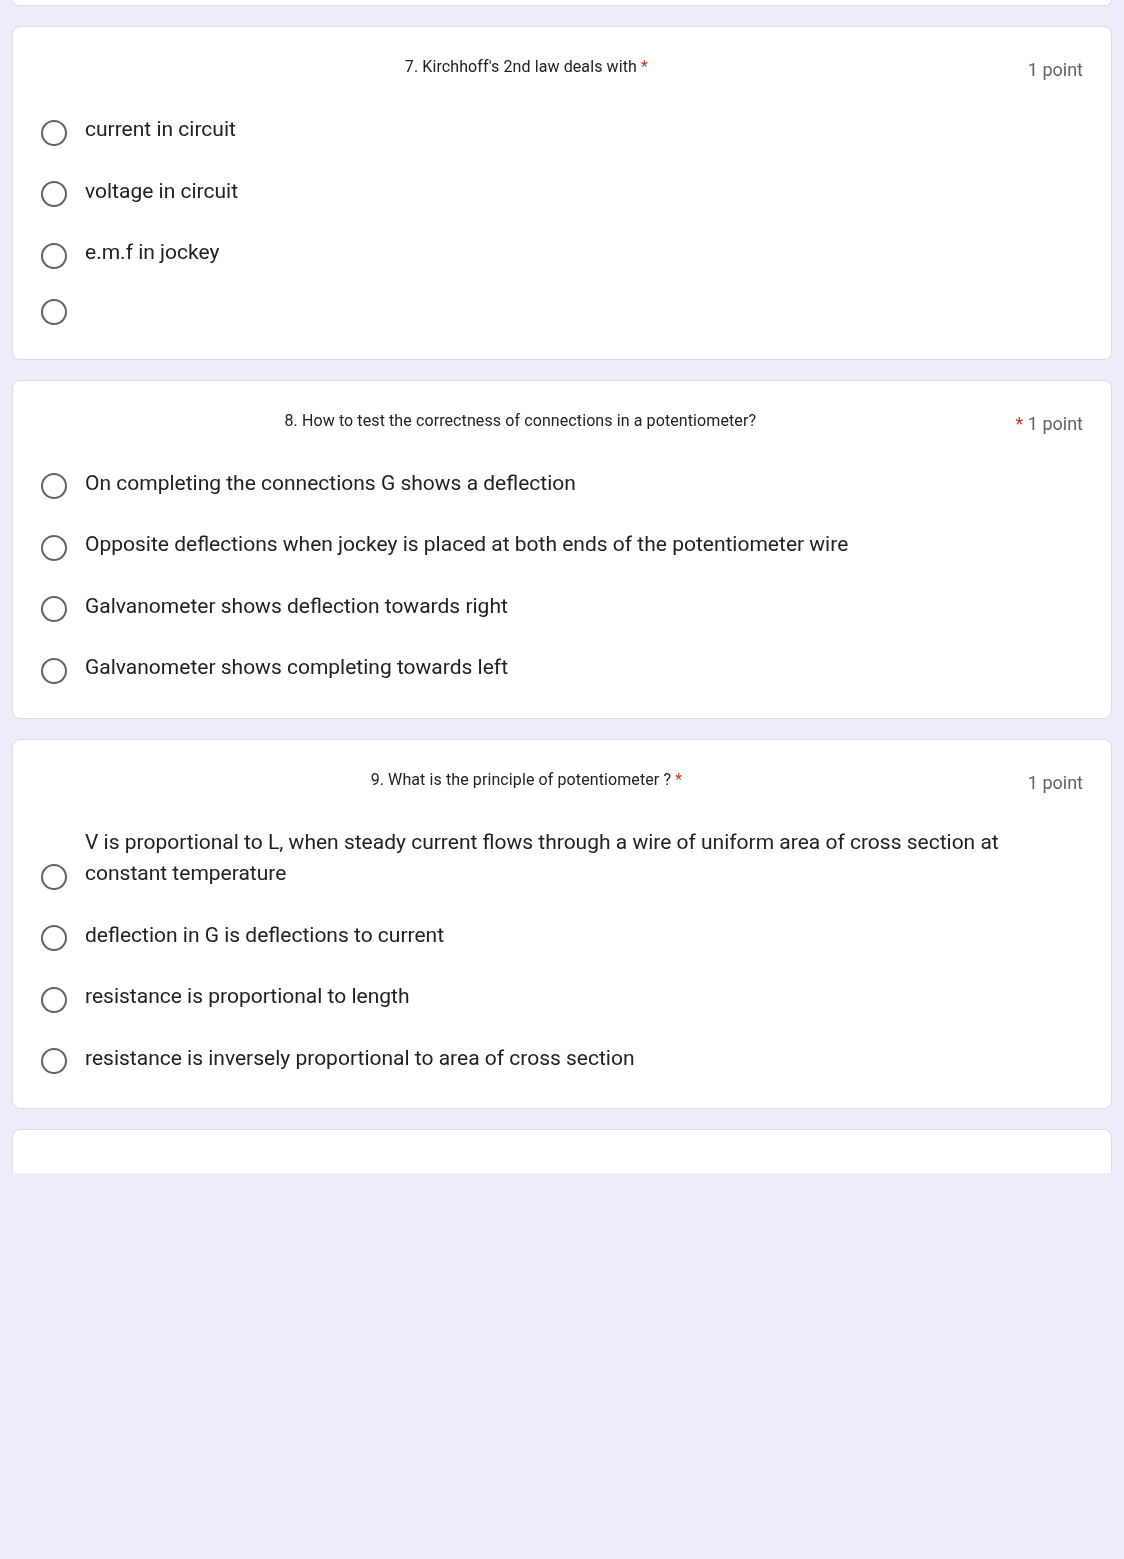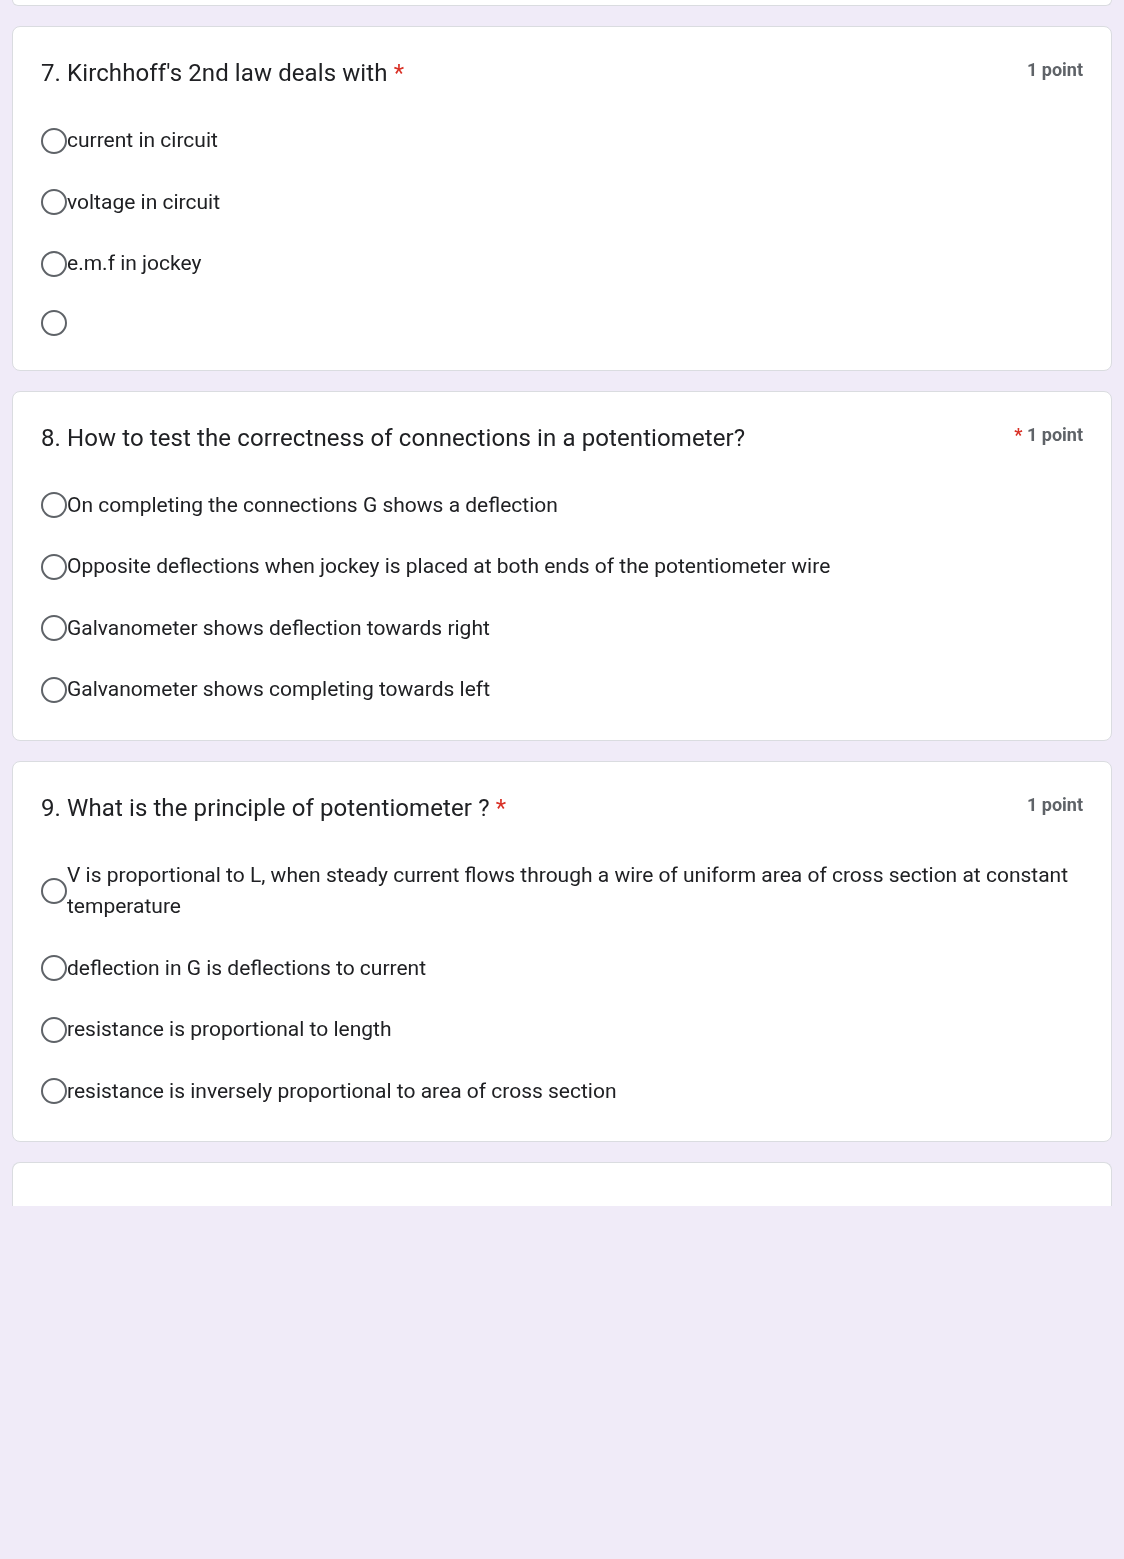--- a/index.html
+++ b/index.html
@@ -18,46 +18,48 @@
     border: 1px solid #dadce0;
   }
   .card:first-of-type { margin-top: 20px; }
   .q-header {
     display: flex;
     align-items: flex-start;
     justify-content: space-between;
     margin-bottom: 34px;
   }
   .q-title {
-    font-size: 24px;
+    font-size: 16px;
     font-weight: 400;
     line-height: 1.5;
     color: #202124;
     flex: 1;
     padding-right: 16px;
     letter-spacing: 0.1px;
+    text-align: center;
   }
   .required {
     color: #d93025;
   }
   .points {
     font-size: 18px;
     color: #5f6368;
     white-space: nowrap;
     margin-top: 4px;
-    font-weight: 700;
+    font-weight: 400;
   }
   .options {
     display: flex;
     flex-direction: column;
     gap: 30px;
   }
   .option {
     display: flex;
-    align-items: center;
+    align-items: flex-end;
+    gap: 18px;
     cursor: pointer;
   }
   .radio {
     width: 26px;
     height: 26px;
     border: 2.5px solid #5f6368;
     border-radius: 50%;
     flex-shrink: 0;
   }
   .option-label {

